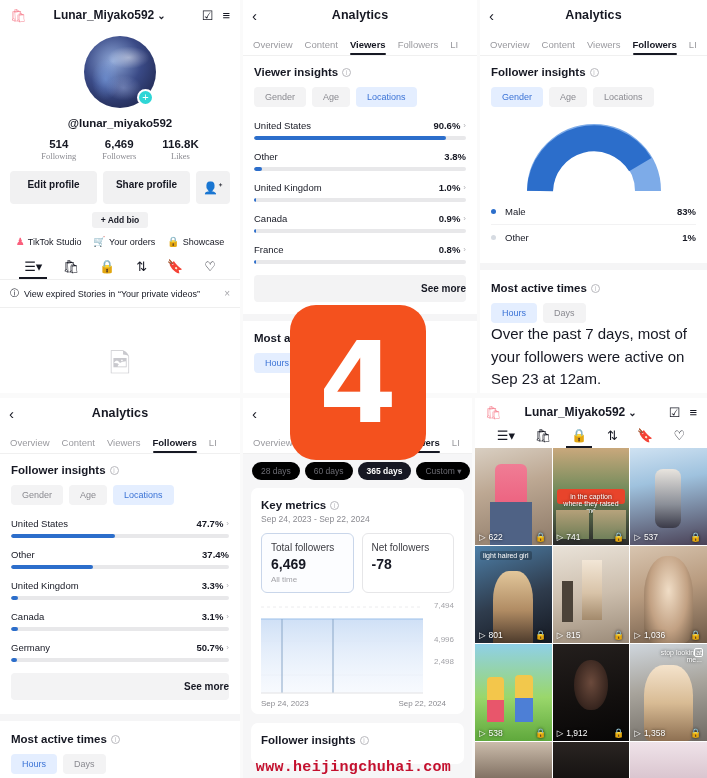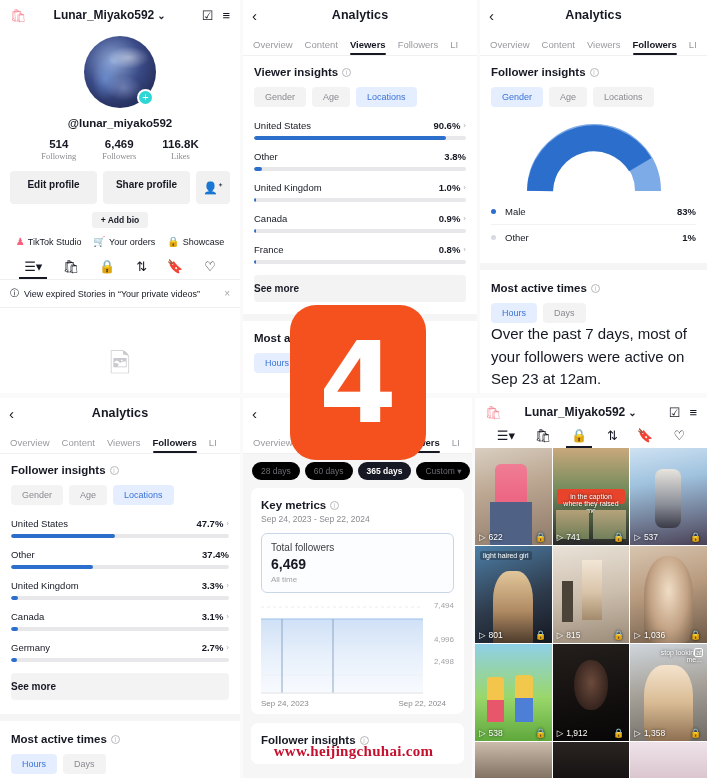--- a/index.html
+++ b/index.html
@@ -38,21 +38,21 @@
   .chip.sel { background: #e4eeff; color: #3b73d6; }
 
   
   .row-head { display: flex; justify-content: space-between; align-items: center;
               font-size: 9.5px; color: #161823; }
   .row-val { display: flex; align-items: center; gap: 3px; font-weight: bold; font-size: 9.5px; }
   .chev { color: #b0b0b5; font-size: 8px; font-weight: normal; }
   .bar-track { height: 4px; background: #e8e8ea; border-radius: 2px; margin: 5px 0 11px; overflow: hidden; }
   .bar-fill { height: 100%; background: #2c6ecb; border-radius: 2px; }
 
-  .see-more { margin-top: 6px; background: #f3f3f4; border-radius: 4px; text-align: left;
+  .see-more { margin-top: 6px; background: #f3f3f4; border-radius: 4px; text-align: right;
               font-size: 10px; font-weight: bold; color: #161823; padding: 8px 0; }
 
   .divider-thick { height: 7px; background: #f5f5f6; }
 
   
   #p1 { left: 0; top: 0; width: 240px; height: 393px; }
   .p1-top { display: flex; align-items: center; height: 30px; padding: 0 10px; }
   .p1-user { flex: 1; text-align: center; font-size: 12px; font-weight: bold; color: #161823;
              display: flex; align-items: center; justify-content: center; gap: 3px; }
   .bag-ic { color: #f78d9a; font-size: 13px; }
@@ -139,22 +139,22 @@
                 gap: 3px; color: #fff; font-size: 8.5px; text-shadow: 0 0 3px rgba(0,0,0,.8); }
   .cell .lock { position: absolute; right: 5px; bottom: 3px; color: #fff; font-size: 9px;
                 text-shadow: 0 0 3px rgba(0,0,0,.8); }
   .cell .cap { position: absolute; top: 5px; right: 5px; left: 14px; color: #fff; font-size: 7px;
                text-align: right; text-shadow: 0 0 3px rgba(0,0,0,.85); }
   .cell .capL { position: absolute; top: 5px; left: 5px; color: #fff; font-size: 7px;
                 background: rgba(0,0,0,.25); padding: 1px 3px; border-radius: 2px; }
   .cell .multi { position: absolute; top: 4px; right: 4px; width: 9px; height: 9px;
                  border: 1.3px solid #fff; border-radius: 2px; }
 
-  .watermark { position: absolute; left: 0; right: 0; bottom: 18px; text-align: center;
-               font-family: Liberation Serif, serif; font-weight: bold; font-size: 15px;
+  .watermark { position: absolute; left: 0; right: 0; bottom: 2px; text-align: center;
+               font-family: Liberation Mono, monospace; font-weight: bold; font-size: 15px;
                color: #c4102e; letter-spacing: .3px; z-index: 40; }
 
   .badge4 { position: absolute; left: 290px; top: 305px; width: 136px; height: 155px;
             background: #f4511e; border-radius: 26px; z-index: 30;
             display: flex; align-items: center; justify-content: center;
             color: #fff; font-size: 112px; font-weight: bold; line-height: 1;
             font-family: "DejaVu Sans", sans-serif; }
 </style>
 </head>
 <body>
@@ -462,21 +462,21 @@
               </span>
             </div>
           <div class="bar-track">
               <div class="bar-fill" style="width:3.1%"></div>
             </div>
         </div>
         <div>
           <div class="row-head">
               <span>Germany</span>
             <span class="row-val">
-                <span>2.7%</span>
+                <span>50.7%</span>
                 <span class="chev">›</span>
               </span>
             </div>
           <div class="bar-track">
               <div class="bar-fill" style="width:2.7%"></div>
             </div>
         </div>
       </div>
       <div class="see-more">See more</div>
     </div>
@@ -520,20 +520,24 @@
         <span>Key metrics</span>
         <span class="info-i">i</span>
       </div>
       <div class="km-range">Sep 24, 2023 - Sep 22, 2024</div>
 
       <div class="kms">
         <div class="km sel">
           <div class="t">Total followers</div>
           <div class="v">6,469</div>
           <div class="s">All time</div>
+        </div>
+        <div class="km">
+          <div class="t">Net followers</div>
+          <div class="v">-78</div>
         </div>
       </div>
 
       <div class="chartbox">
         <div class="ylab" style="top:-4px">7,494</div>
         <div class="ylab" style="top:30px">4,996</div>
         <div class="ylab" style="top:52px">2,498</div>
         <svg width="162" height="100" viewBox="0 0 162 100" style="position:absolute;left:0;top:0">
           <line x1="0" y1="2" x2="162" y2="2" stroke="#ececee" stroke-width="1" stroke-dasharray="3 3"></line>
           <line x1="0" y1="36" x2="162" y2="36" stroke="#f4f4f5" stroke-width="1"></line>

